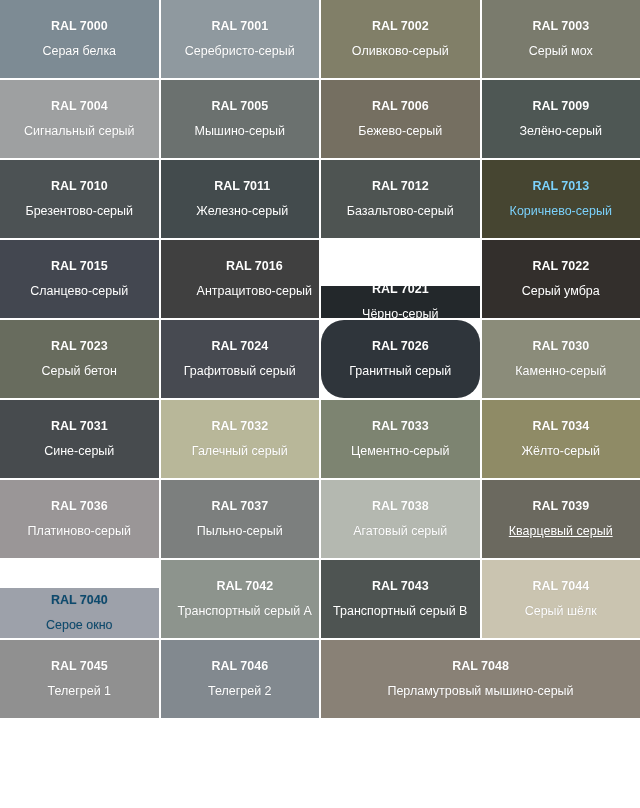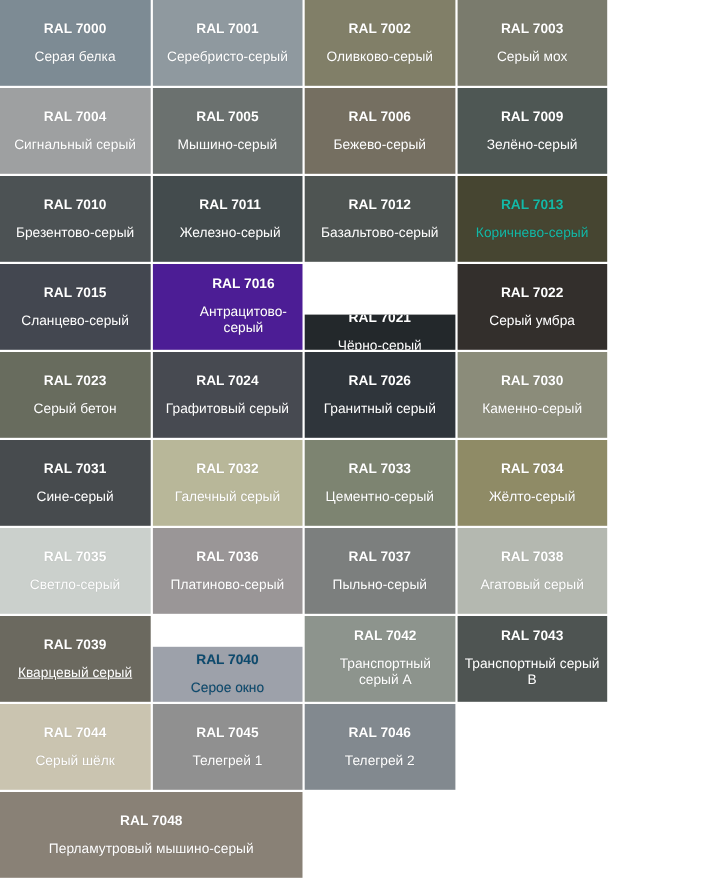--- a/index.html
+++ b/index.html
@@ -11,21 +11,21 @@
     width: 640px;
     height: 808px;
     overflow: hidden;
     font-family: "Liberation Sans", sans-serif;
   }
   #ral-grid {
     display: grid;
     grid-template-columns: repeat(4, 1fr);
     grid-auto-rows: 78px;
     gap: 2px;
-    width: 552px;
+    width: 640px;
     box-sizing: border-box;
     background: #ffffff;
   }
   .swatch {
     display: flex;
     flex-direction: column;
     align-items: center;
     justify-content: center;
     text-align: center;
     color: #ffffff;
@@ -98,49 +98,49 @@
       <div class="name">Брезентово-серый</div>
     </div>
     <div class="swatch" style="background: rgb(67, 75, 77); color: rgb(255, 255, 255); padding-left: 11px;">
       <div class="code">RAL 7011</div>
       <div class="name">Железно-серый</div>
     </div>
     <div class="swatch" style="background: rgb(78, 84, 82); color: rgb(255, 255, 255);">
       <div class="code">RAL 7012</div>
       <div class="name">Базальтово-серый</div>
     </div>
-    <div class="swatch" style="background: rgb(70, 69, 49); color: #14b8a6;">
+    <div class="swatch" style="background: rgb(70, 69, 49); color: #7dd3fc;">
       <div class="code">RAL 7013</div>
       <div class="name">Коричнево-серый</div>
     </div>
     <div class="swatch" style="background: rgb(67, 71, 80); color: rgb(255, 255, 255);">
       <div class="code">RAL 7015</div>
       <div class="name">Сланцево-серый</div>
     </div>
-    <div class="swatch" style="background: #4c1d95; color: rgb(255, 255, 255); padding-left: 35px;">
+    <div class="swatch" style="background: #404040; color: rgb(255, 255, 255); padding-left: 35px;">
       <div class="code">RAL 7016</div>
       <div class="name">Антрацитово-серый</div>
     </div>
     <div class="swatch" style="background: rgb(35, 40, 43); color: rgb(255, 255, 255); margin-top: 46px;">
       <div class="code">RAL 7021</div>
       <div class="name">Чёрно-серый</div>
     </div>
     <div class="swatch" style="background: rgb(51, 47, 44); color: rgb(255, 255, 255);">
       <div class="code">RAL 7022</div>
       <div class="name">Серый умбра</div>
     </div>
     <div class="swatch" style="background: rgb(104, 108, 94); color: rgb(255, 255, 255);">
       <div class="code">RAL 7023</div>
       <div class="name">Серый бетон</div>
     </div>
     <div class="swatch" style="background: rgb(71, 74, 81); color: rgb(255, 255, 255);">
       <div class="code">RAL 7024</div>
       <div class="name">Графитовый серый</div>
     </div>
-    <div class="swatch" style="background: rgb(47, 53, 59); color: rgb(255, 255, 255);">
+    <div class="swatch" style="background: rgb(47, 53, 59); color: rgb(255, 255, 255); border-radius: 23px;">
       <div class="code">RAL 7026</div>
       <div class="name">Гранитный серый</div>
     </div>
     <div class="swatch" style="background: rgb(139, 140, 122); color: rgb(255, 255, 255);">
       <div class="code">RAL 7030</div>
       <div class="name">Каменно-серый</div>
     </div>
     <div class="swatch" style="background: rgb(71, 75, 78); color: rgb(255, 255, 255);">
       <div class="code">RAL 7031</div>
       <div class="name">Сине-серый</div>
@@ -149,24 +149,20 @@
       <div class="code">RAL 7032</div>
       <div class="name">Галечный серый</div>
     </div>
     <div class="swatch" style="background: rgb(125, 132, 113); color: rgb(255, 255, 255);">
       <div class="code">RAL 7033</div>
       <div class="name">Цементно-серый</div>
     </div>
     <div class="swatch" style="background: rgb(143, 139, 102); color: rgb(255, 255, 255);">
       <div class="code">RAL 7034</div>
       <div class="name">Жёлто-серый</div>
-    </div>
-    <div class="swatch" style="background: rgb(203, 208, 204); color: rgb(255, 255, 255);">
-      <div class="code">RAL 7035</div>
-      <div class="name">Светло-серый</div>
     </div>
     <div class="swatch" style="background: rgb(154, 150, 151); color: rgb(255, 255, 255);">
       <div class="code">RAL 7036</div>
       <div class="name">Платиново-серый</div>
     </div>
     <div class="swatch" style="background: rgb(124, 127, 126); color: rgb(255, 255, 255);">
       <div class="code">RAL 7037</div>
       <div class="name">Пыльно-серый</div>
     </div>
     <div class="swatch" style="background: rgb(180, 184, 176); color: rgb(255, 255, 255);">

